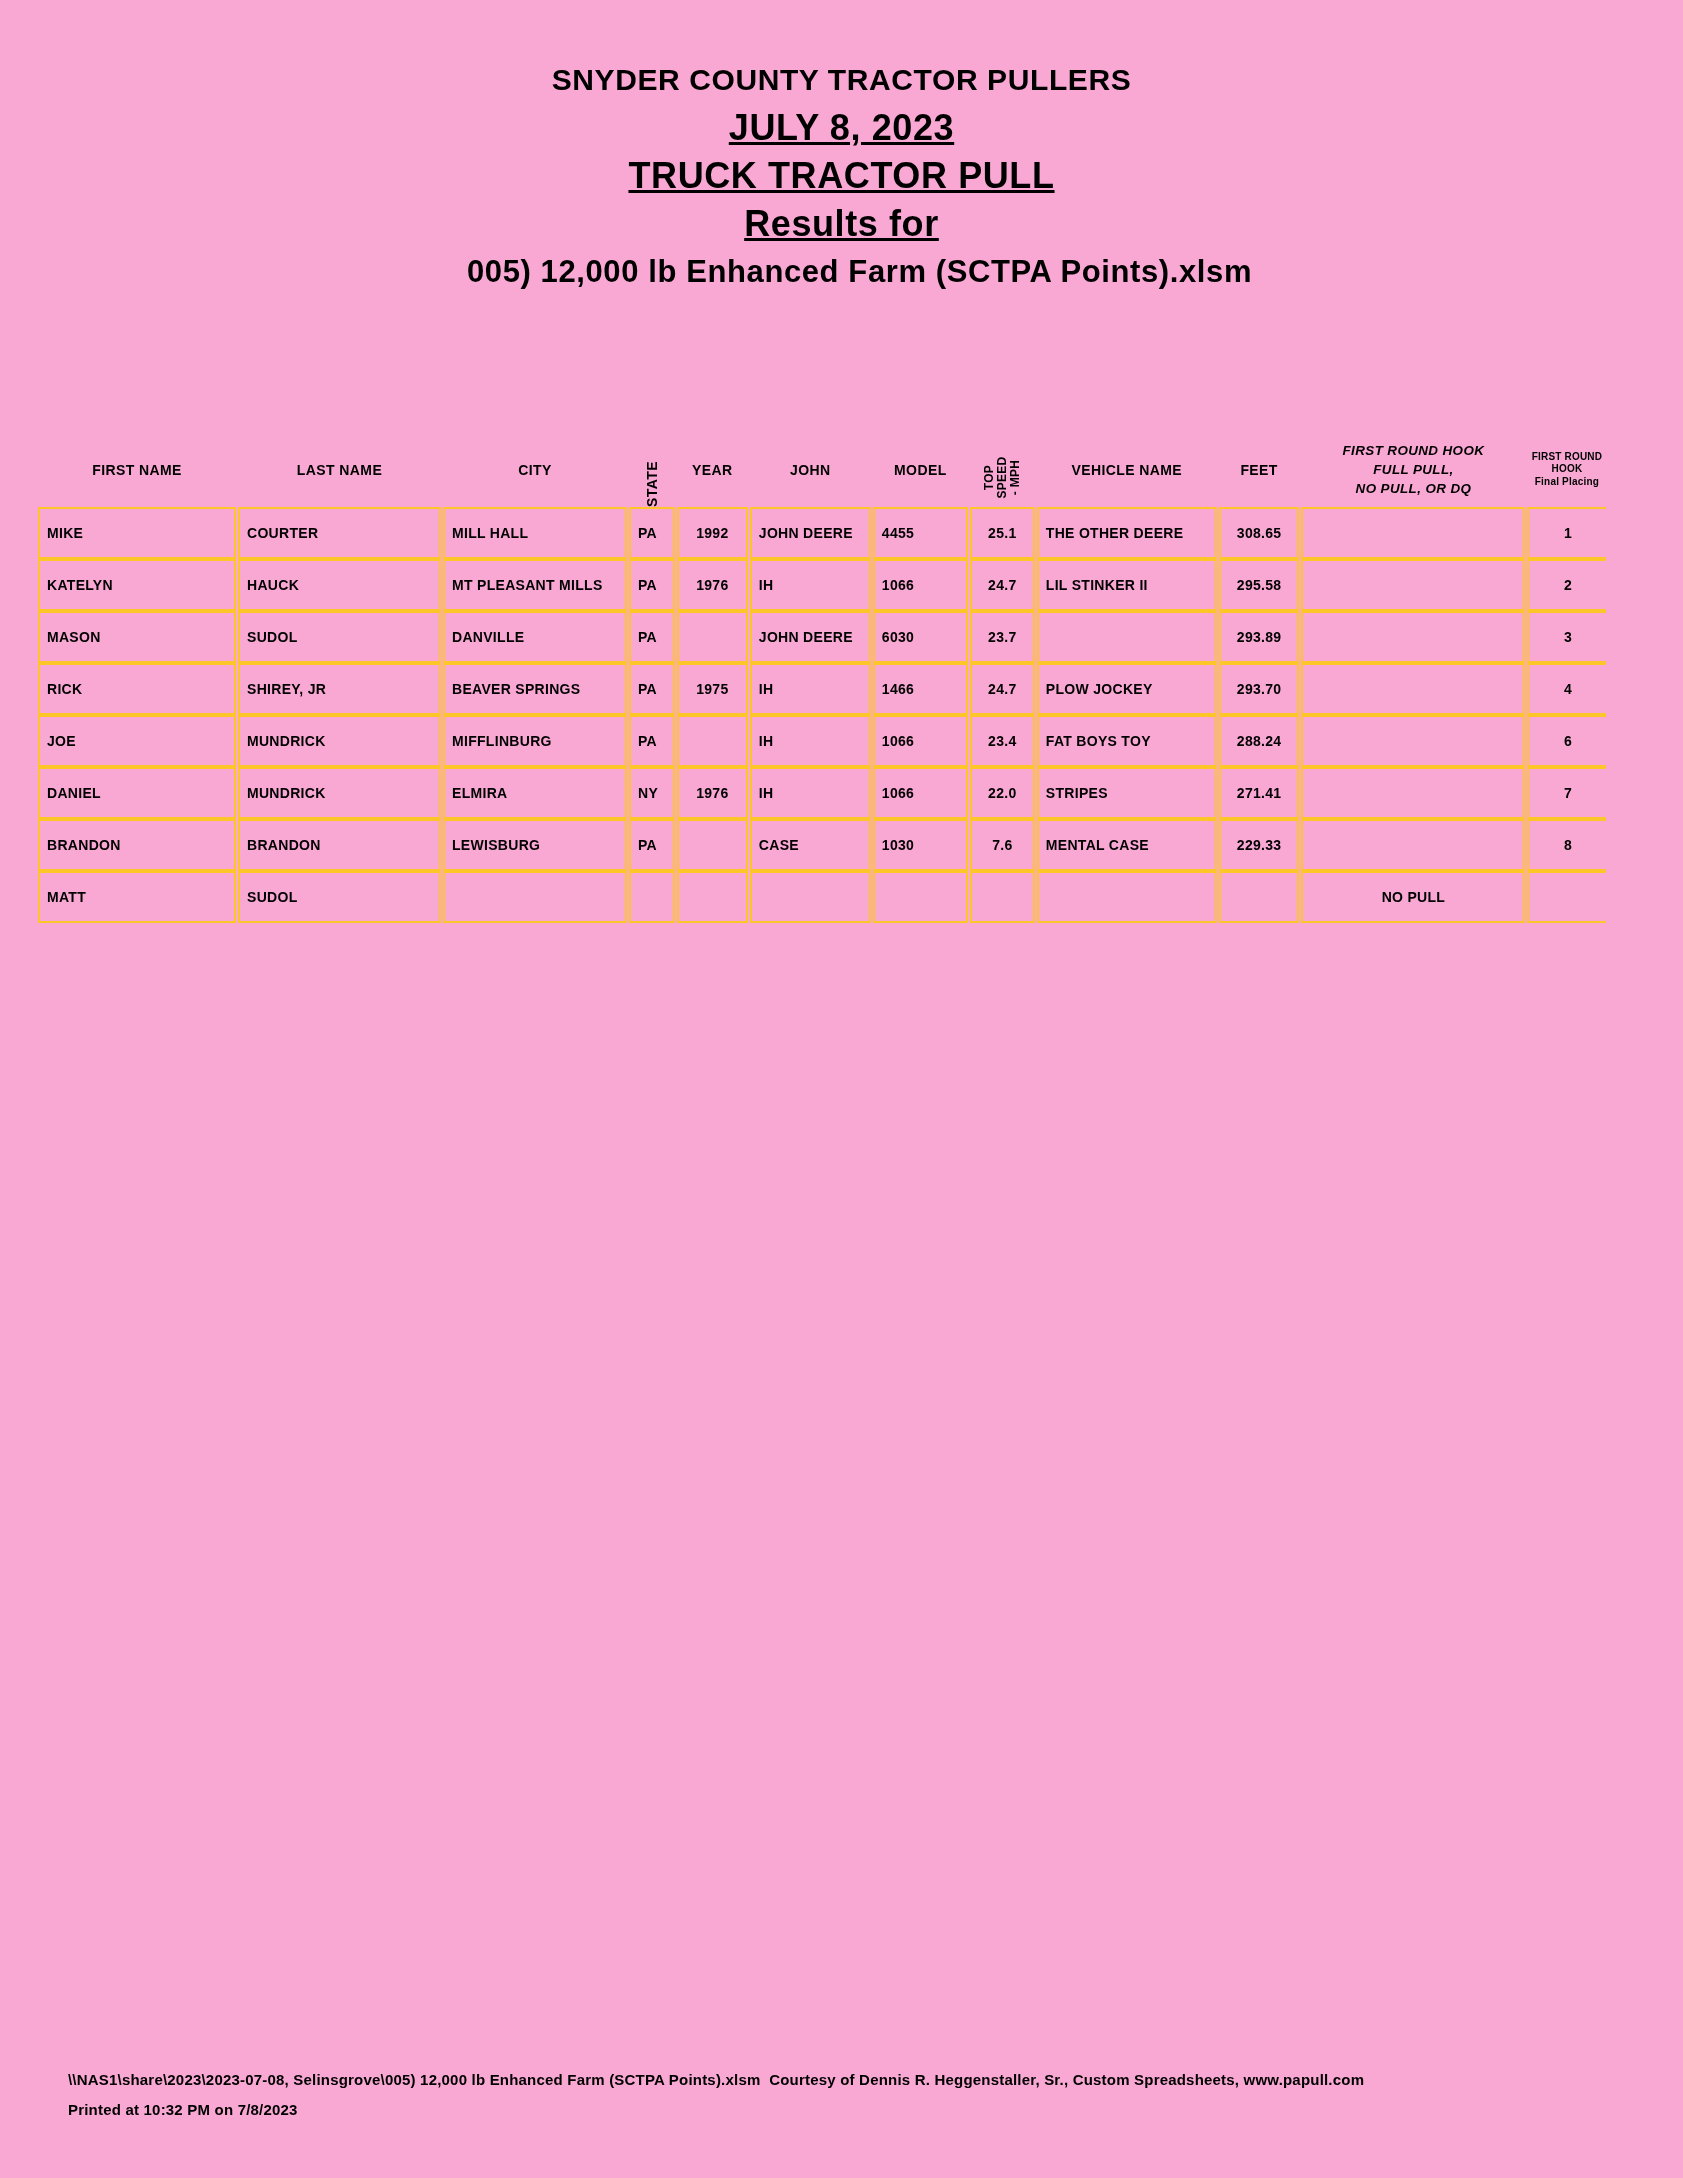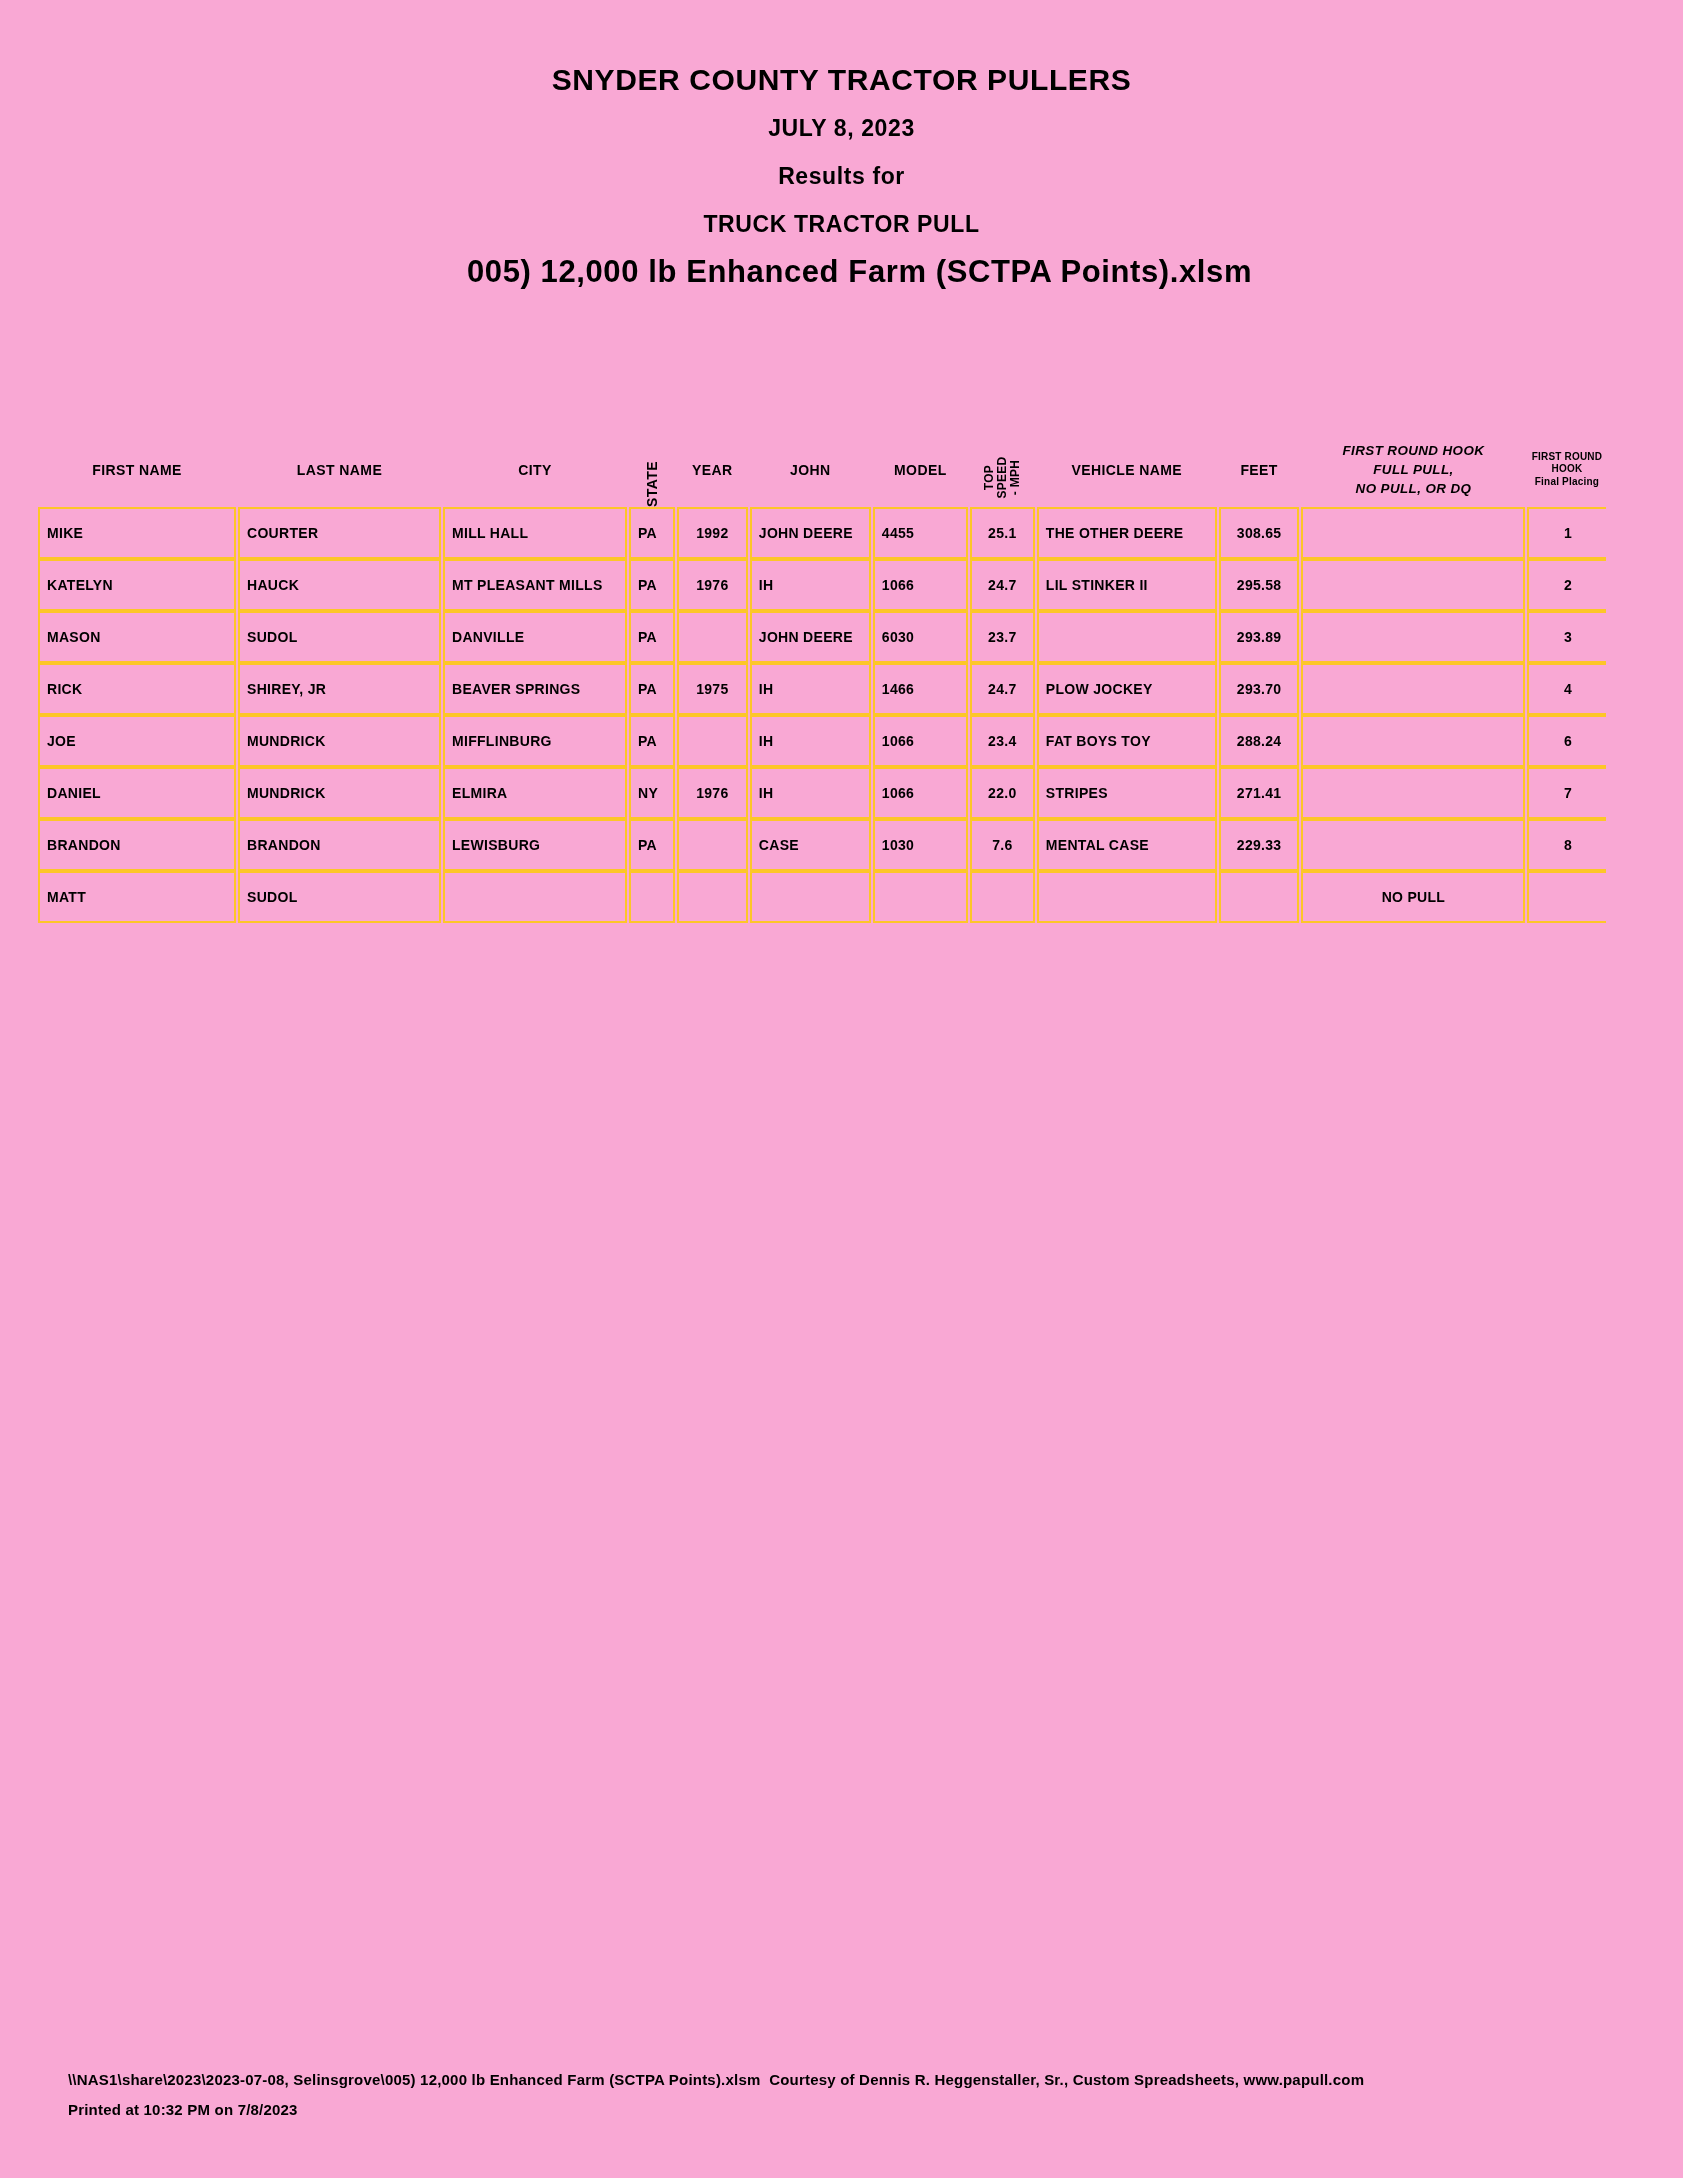--- a/index.html
+++ b/index.html
@@ -7,21 +7,21 @@
   html,body { background:#ffffff; }
   .page {
     position:relative; width:1683px; height:2178px; background:#f9a8d4;
     font-family:"Liberation Sans", sans-serif; color:var(--ink); overflow:hidden;
   }
 
   
   .titles { position:absolute; top:56px; left:0; width:1683px; text-align:center; font-weight:bold; }
   .t-line { line-height:48px; letter-spacing:0.6px; white-space:pre; }
   .fs30 { font-size:30px; }
-  .fs28 { font-size:23px; }
+  .fs28 { font-size:36px;text-decoration:underline; }
   .fs31 { font-size:31px;margin-left:36px; }
 
   
   .tablewrap { position:absolute; left:36px; top:432px; }
   table.results { border-collapse:separate; border-spacing:2px 0; table-layout:fixed; }
   th, td { box-sizing:border-box; font-weight:bold; color:var(--ink); overflow:visible; }
 
   thead tr { height:75px; }
   th { font-size:14px; letter-spacing:0.4px; text-align:center; vertical-align:middle; padding:0; position:relative; }
   th .rotwrap { display:flex; align-items:center; justify-content:center; height:75px; }
@@ -43,22 +43,22 @@
   .footer div { white-space:pre; letter-spacing:0.2px;margin-left:32px; }
 </style>
 </head>
 <body>
 
 <div class="page">
 
   <div class="titles">
     <div class="t-line fs30">SNYDER COUNTY TRACTOR PULLERS</div>
     <div class="t-line fs28">JULY 8, 2023</div>
+    <div class="t-line fs28">TRUCK TRACTOR PULL</div>
     <div class="t-line fs28">Results for</div>
-    <div class="t-line fs28">TRUCK TRACTOR PULL</div>
     <div class="t-line fs31">005) 12,000 lb Enhanced Farm (SCTPA Points).xlsm</div>
   </div>
 
   <div class="tablewrap">
     <table class="results">
       <colgroup>
         <col style="width:198px">
           <col style="width:203px">
           <col style="width:184px">
         <col style="width:40px">

